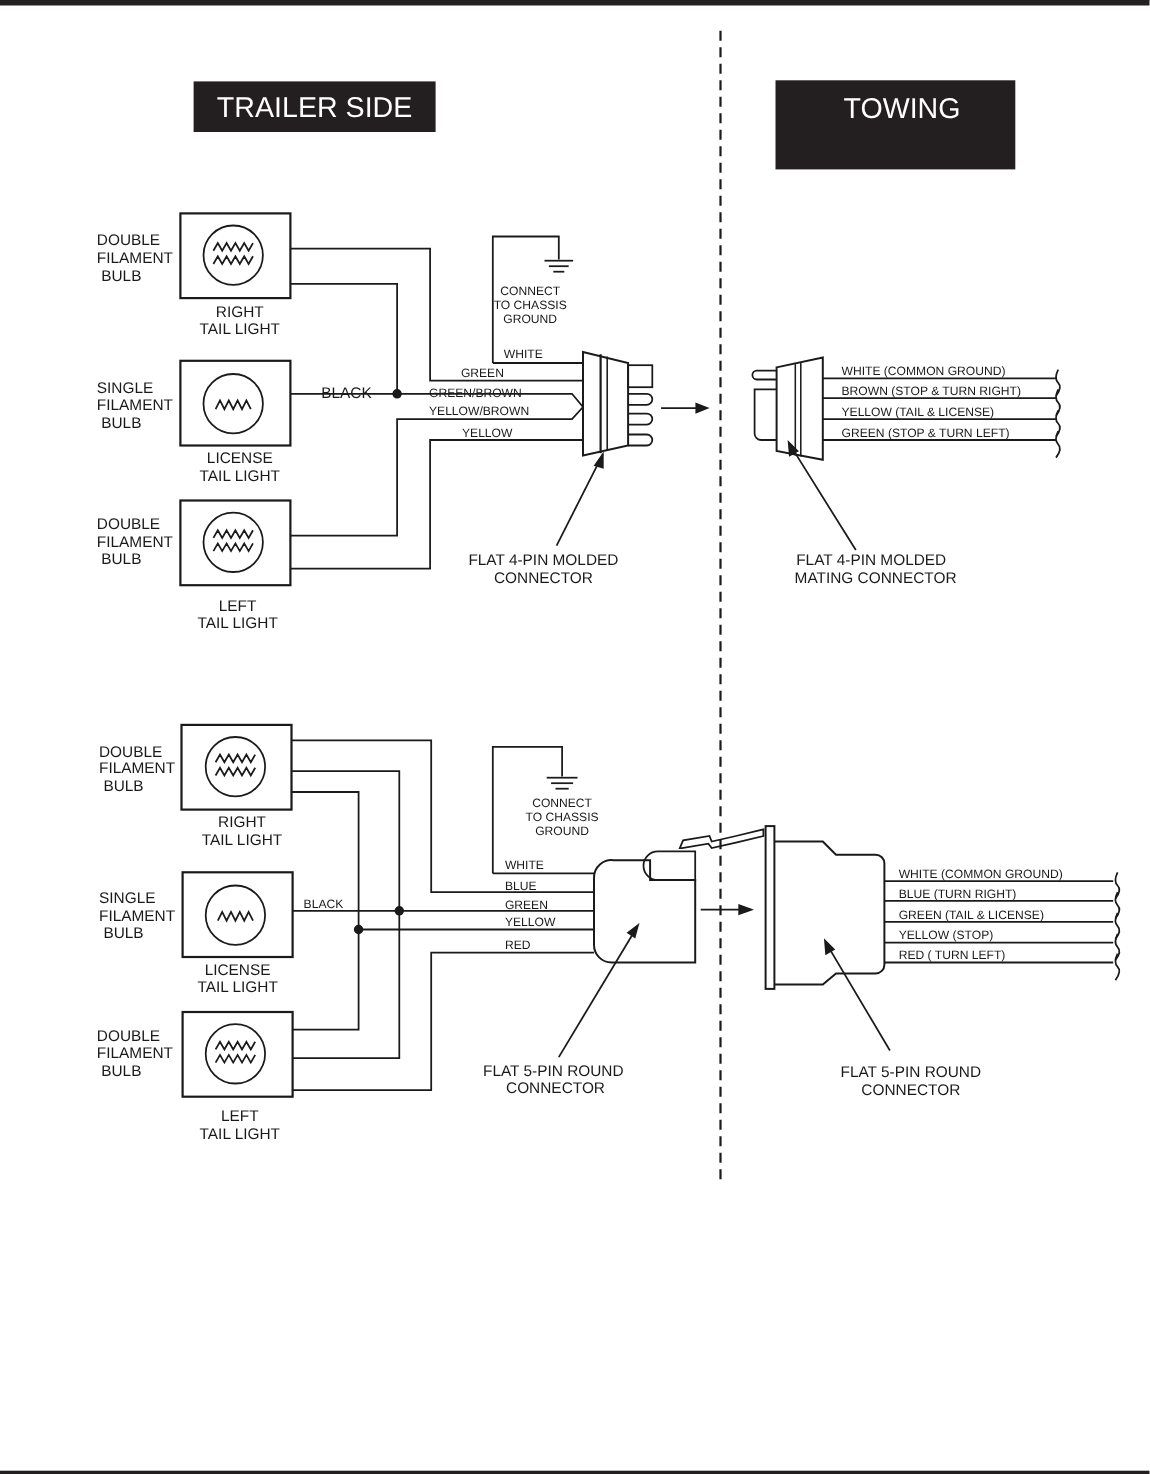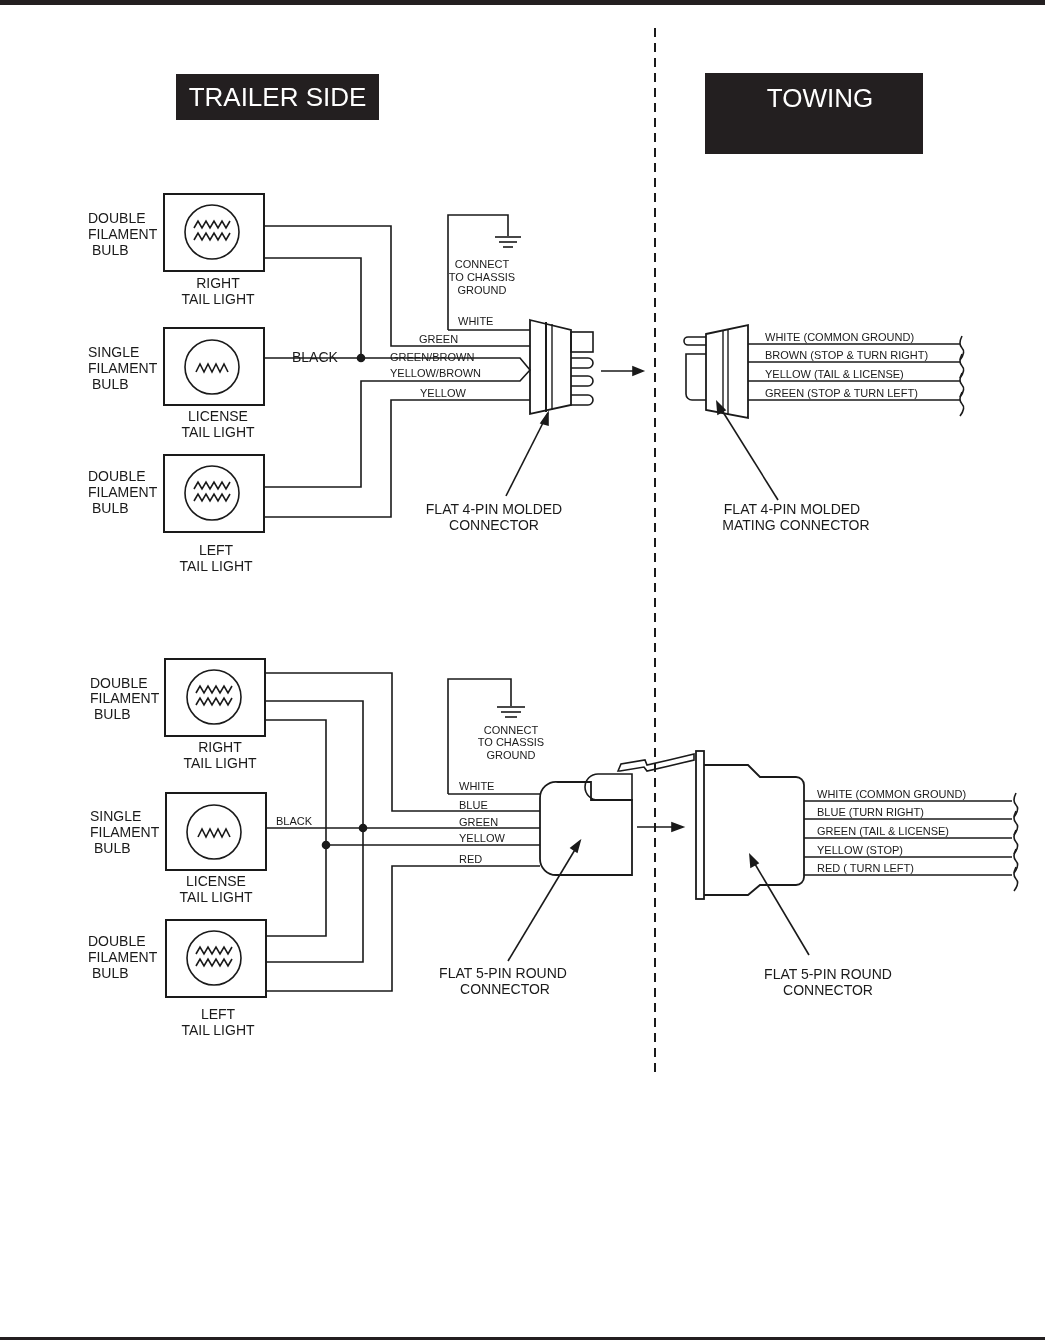--- a/index.html
+++ b/index.html
@@ -2,21 +2,21 @@
 <html><head>
 <meta charset="utf-8">
 <style>
   html, body { margin: 0; padding: 0; background: #ffffff; }
   body { width: 1045px; height: 1340px; position: relative; overflow: hidden;
          font-family: "Liberation Sans", sans-serif; color: #1a1a1a; }
   .top-bar { position: absolute; left: 0; top: 0; width: 1045px; height: 5px; background: #231f20; }
   .bottom-bar { position: absolute; left: 0; top: 1337px; width: 1045px; height: 3px; background: #231f20; }
   .title-box { position: absolute; background: #231f20; color: #ffffff; text-align: center;
                font-family: "Liberation Sans", sans-serif; line-height: 30px; font-size: 26px; }
-  .title-trailer { left: 176px; top: 74px; width: 203px; height: 46px; line-height: 46px; }
+  .title-trailer { left: 176px; top: 74px; width: 220px; height: 46px; line-height: 46px; }
   .title-towing { left: 705px; top: 73px; width: 218px; height: 81px; padding-top: 10px; box-sizing: border-box; }
   .title-towing span { display: block; padding-left: 12px; }
   svg { position: absolute; left: 0; top: 0; }
   svg text { font-family: "Liberation Sans", sans-serif; fill: #1a1a1a; }
   .lbl { font-size: 14px; }
   .wire-lbl { font-size: 11px; }
   .small-lbl { font-size: 11px; }
 </style>
 </head>
 <body>

